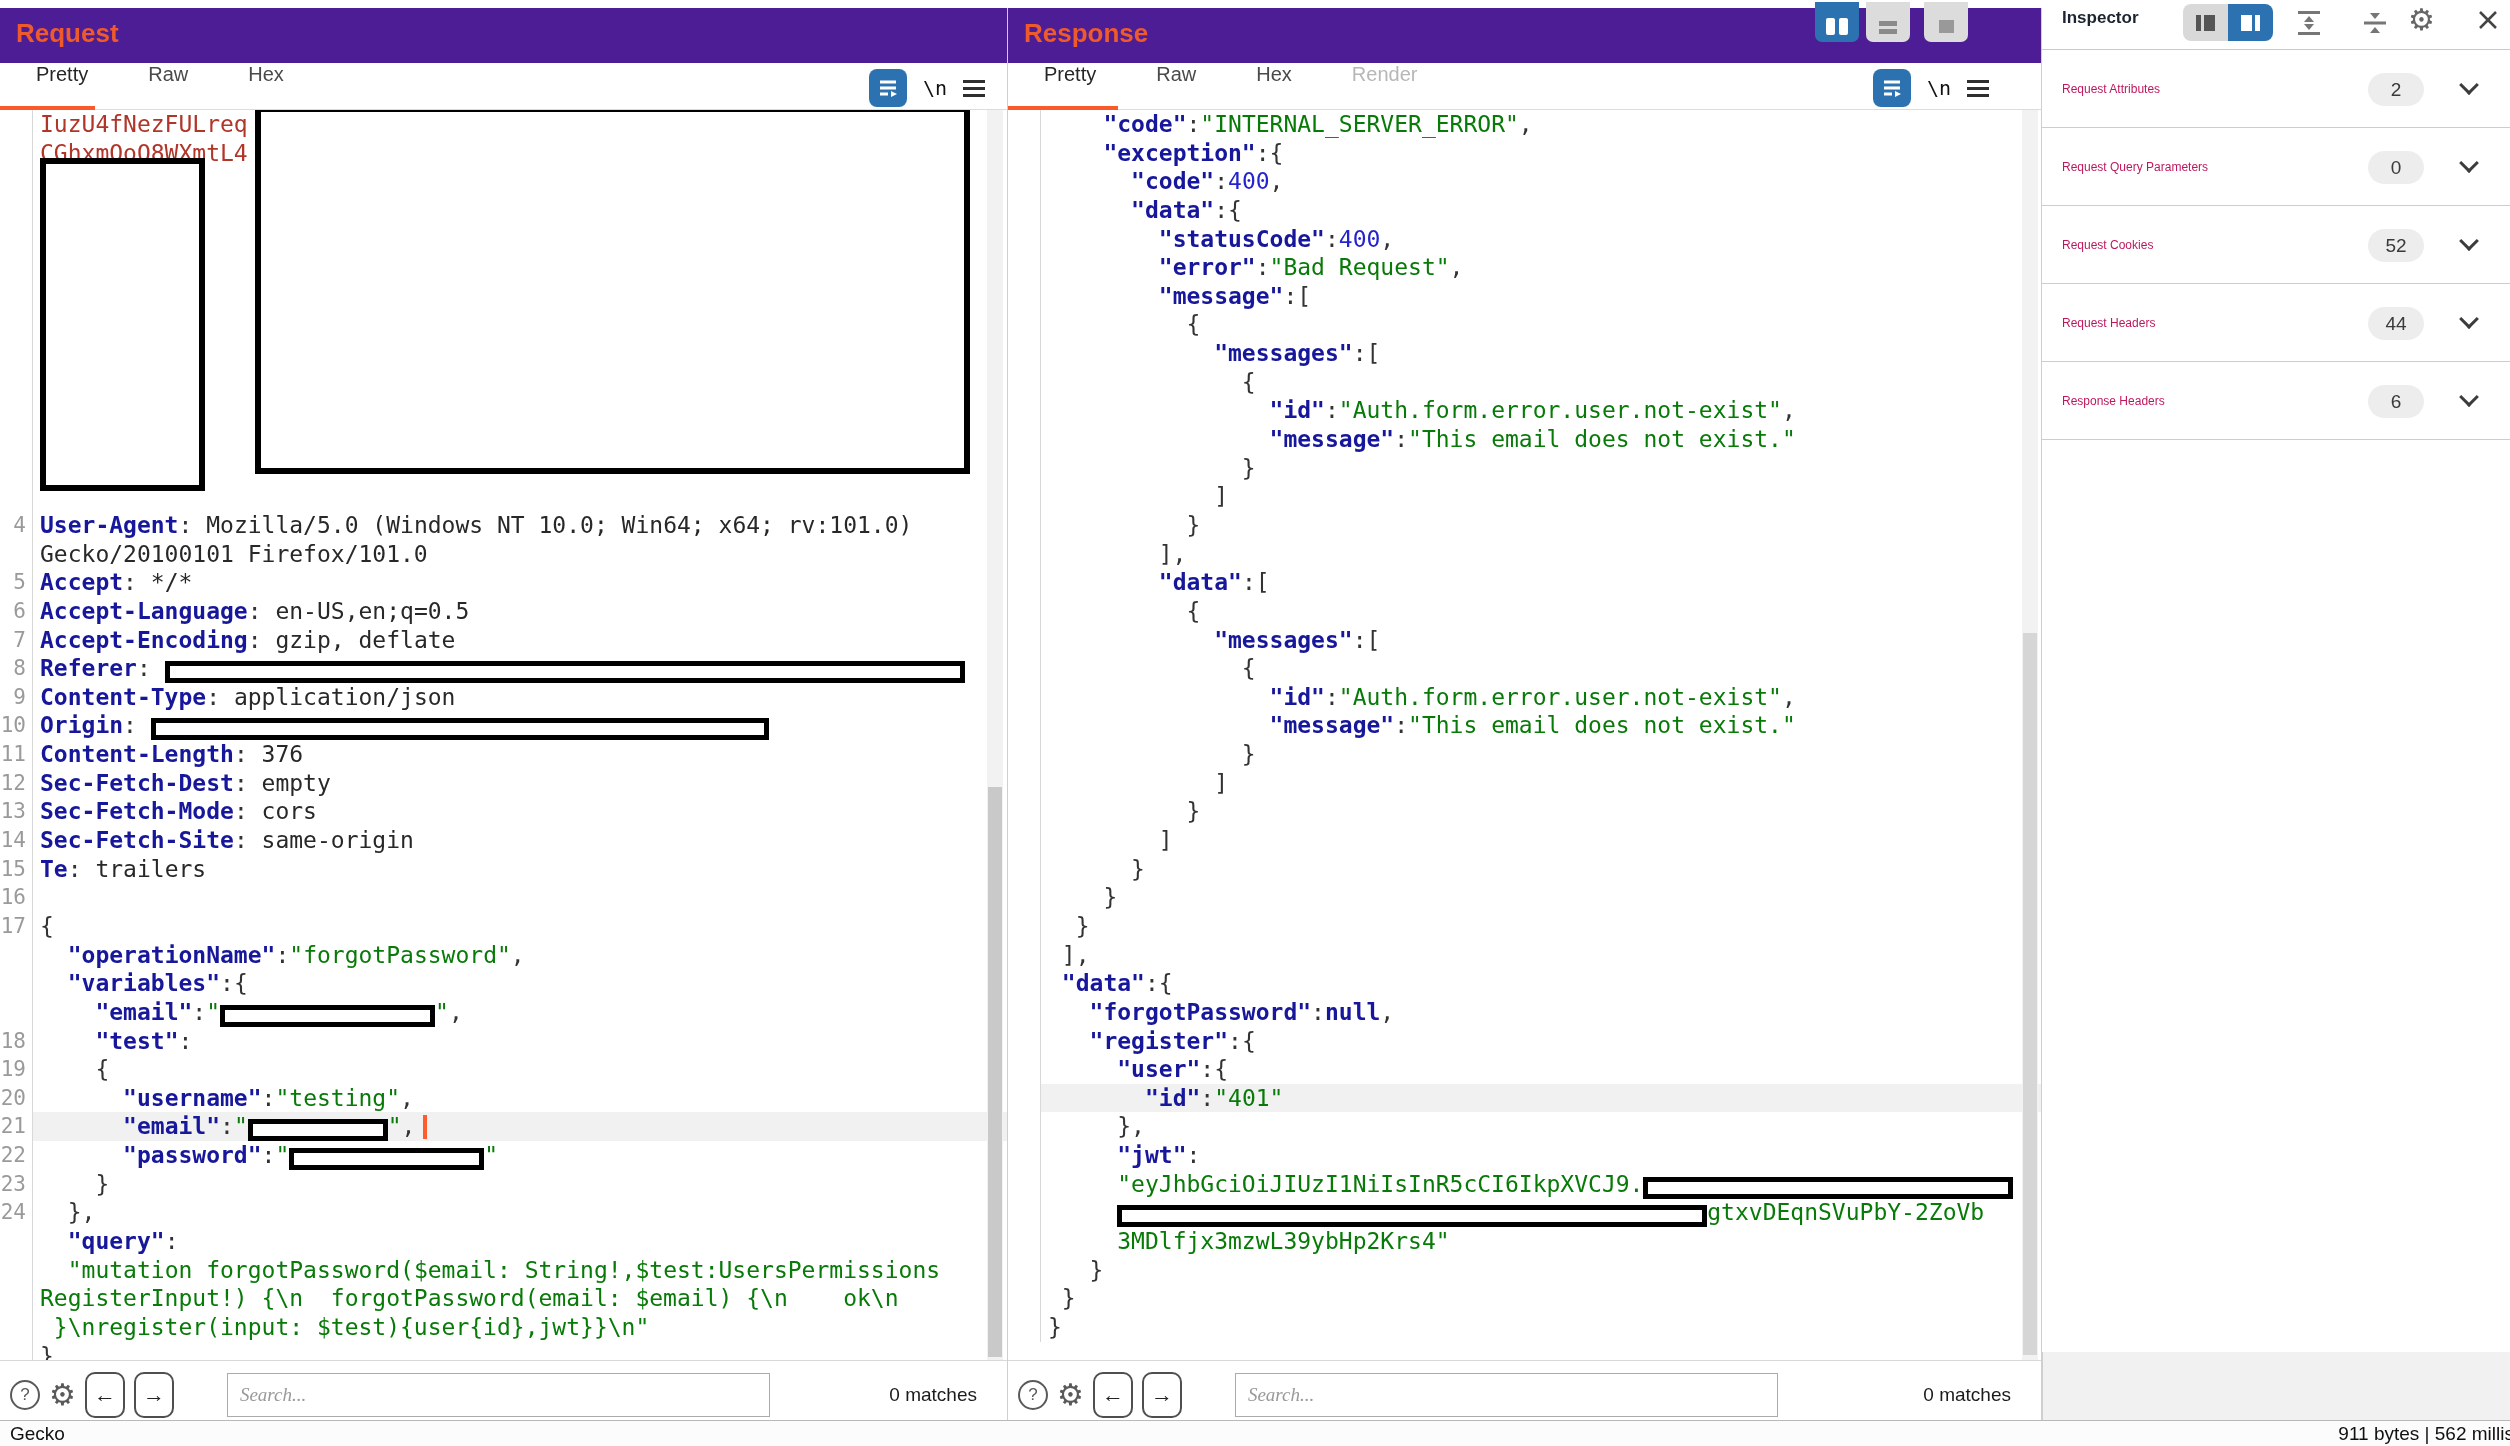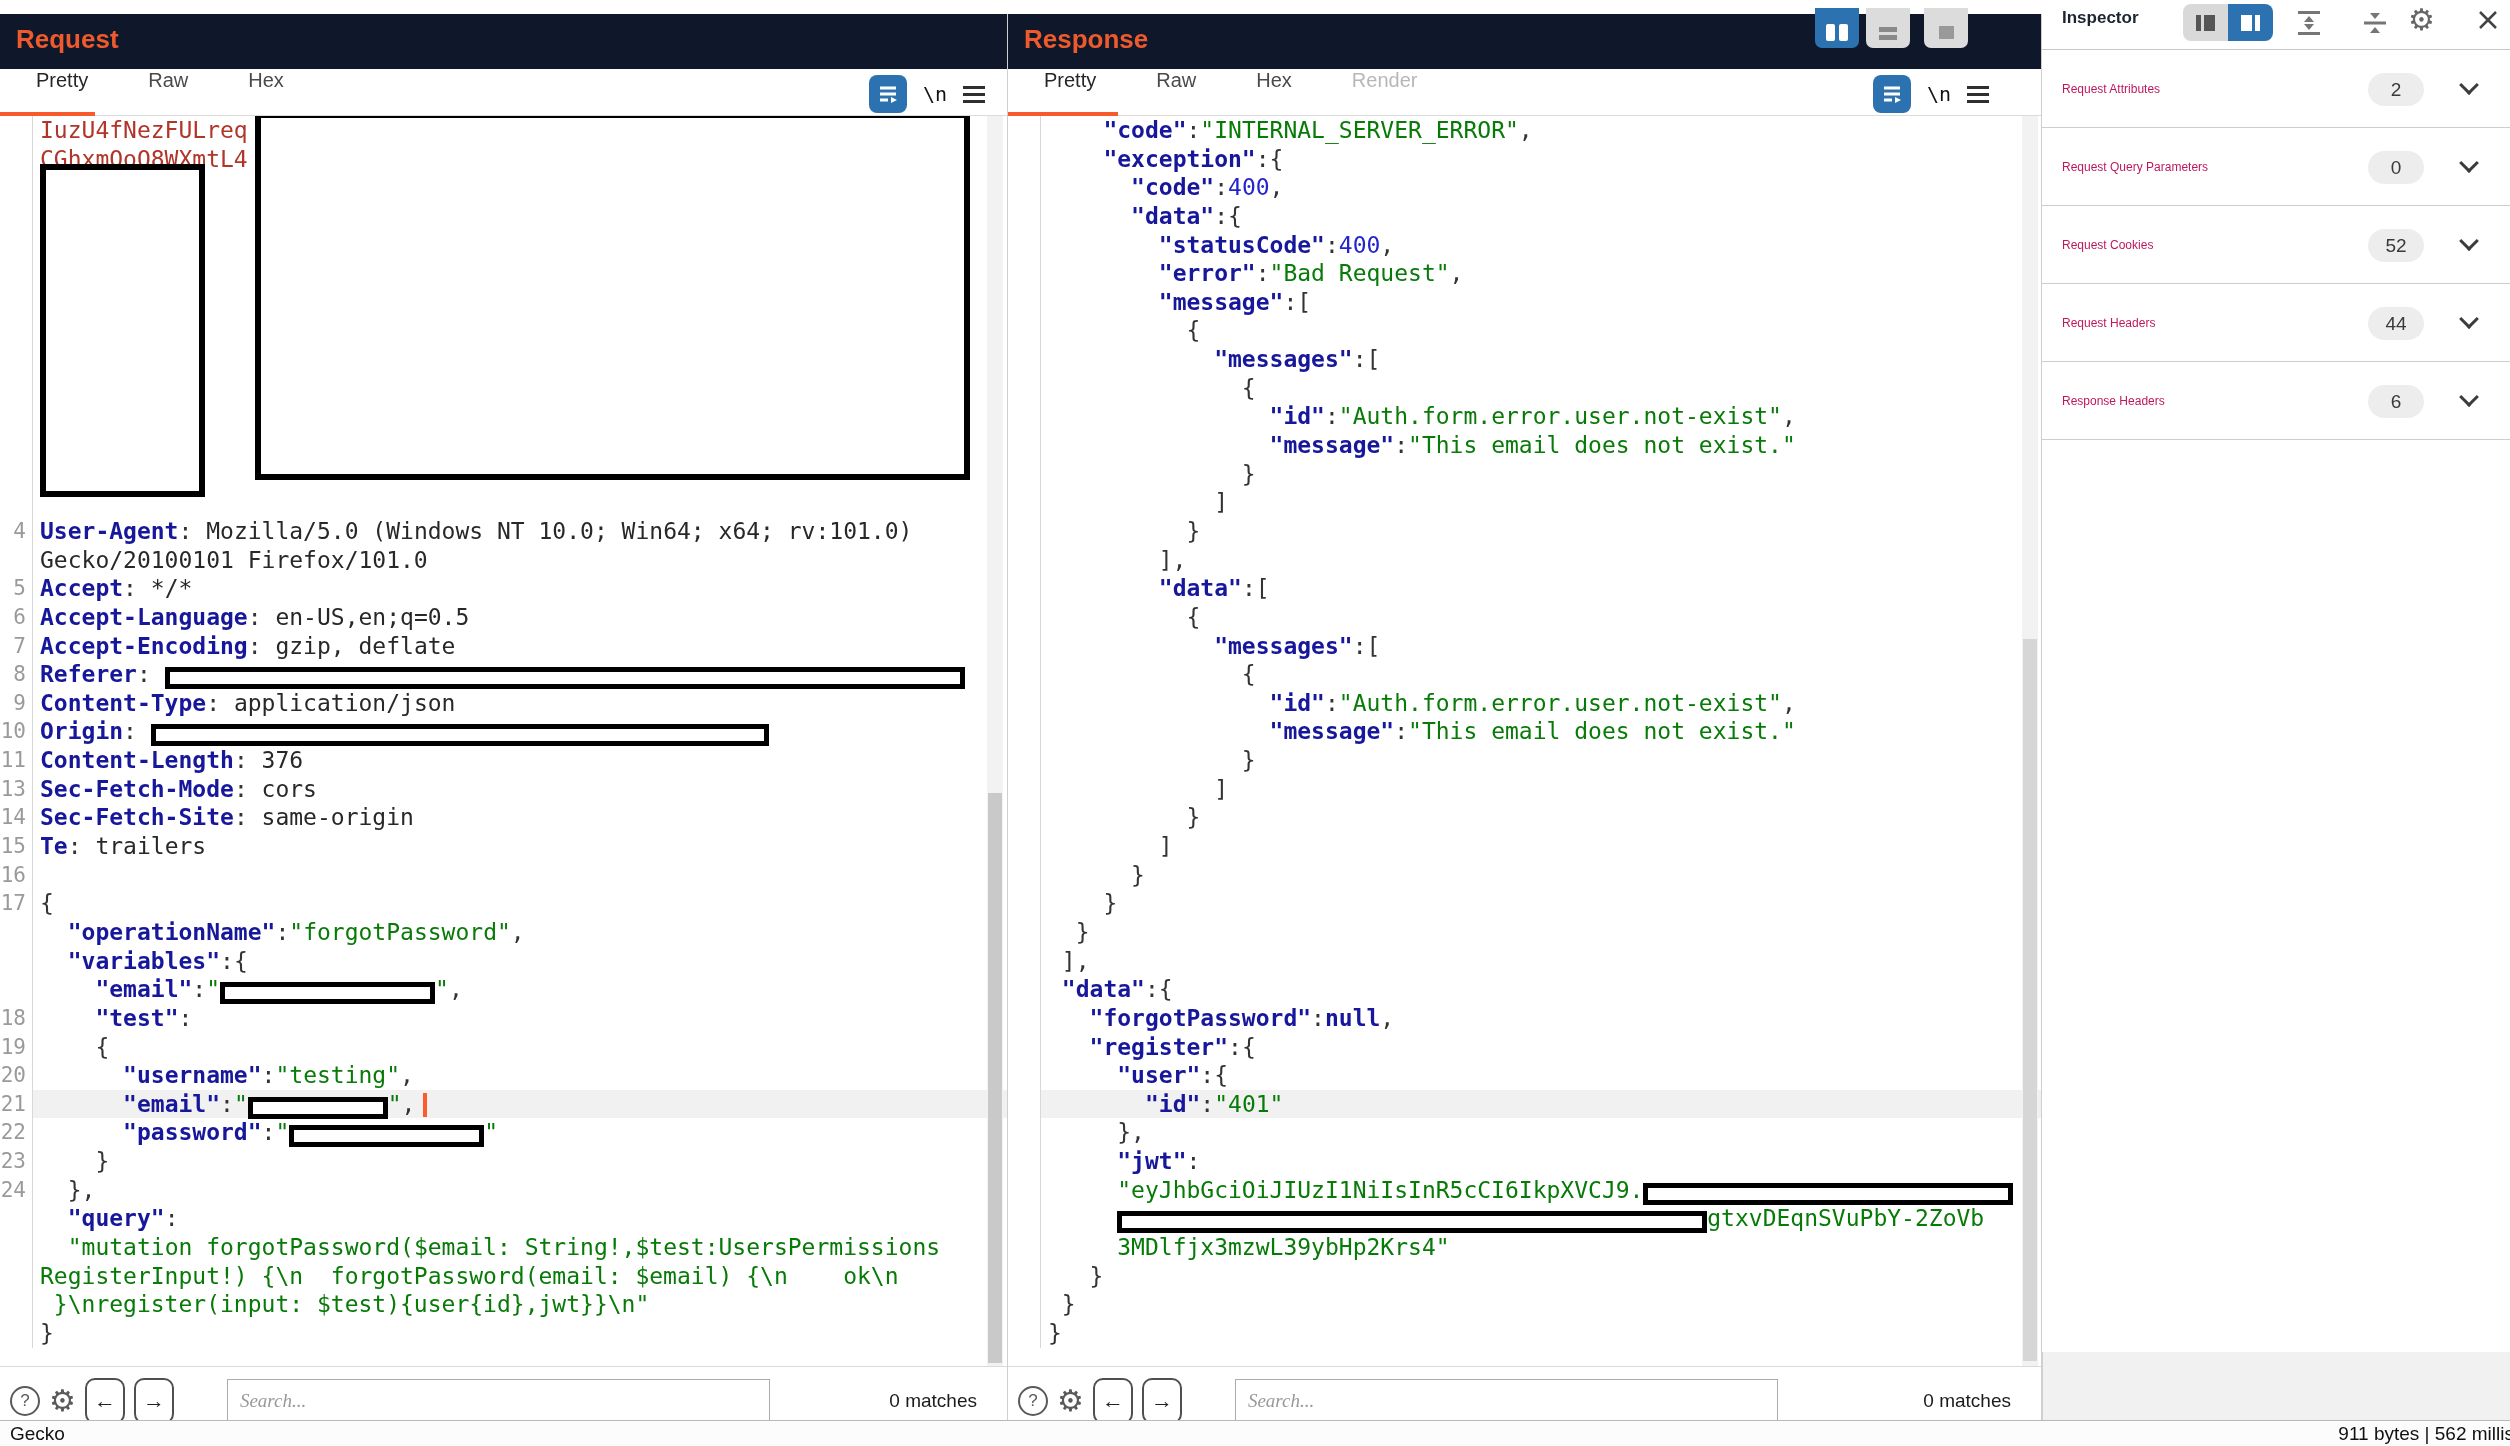--- a/index.html
+++ b/index.html
@@ -1,21 +1,21 @@
 <!DOCTYPE html>
 <html><head>
 <meta charset="utf-8">
 <style>
   * { margin:0; padding:0; box-sizing:border-box; }
   html,body { width:2510px; height:1446px; overflow:hidden; background:#fff;
     font-family:"Liberation Sans", sans-serif; }
   .app { position:relative; width:2510px; height:1446px; }
 
   
-  .panel { position:absolute; top:14px; height:1420px; background:#0f172a; }
+  .panel { position:absolute; top:8px; height:1420px; background:#4c1d95; }
   .req  { left:0; width:1007px; }
   .resp { left:1007px; width:1035px; border-left:1px solid #cfcfcf; border-right:1px solid #cfcfcf; }
   .insp { position:absolute; top:0; left:2042px; width:468px; height:1420px; background:#fff; }
 
   .p-title { position:absolute; top:10px; left:16px; font-size:26px; font-weight:bold; color:#ee5a2b; }
 
   .tabbar { position:absolute; top:55px; left:0; right:0; height:47px; border-bottom:1px solid #dcdcdc; background:#fff; }
   .tabs { position:absolute; left:36px; top:0; height:100%; display:flex; gap:60px; align-items:flex-start; }
   .tab { font-size:20px; color:#4a4a4a; white-space:nowrap; }
   .tab.sel { color:#262626; }
@@ -155,20 +155,21 @@
         <div class="crow"><span class="ln"></span><span class="ct"></span></div>
         <div class="crow"><span class="ln">4</span><span class="ct"><span class="c-h">User-Agent</span><span class="c-p">: </span><span class="c-v">Mozilla/5.0 (Windows NT 10.0; Win64; x64; rv:101.0)</span></span></div>
         <div class="crow"><span class="ln"></span><span class="ct"><span class="c-v">Gecko/20100101 Firefox/101.0</span></span></div>
         <div class="crow"><span class="ln">5</span><span class="ct"><span class="c-h">Accept</span><span class="c-p">: </span><span class="c-v">*/*</span></span></div>
         <div class="crow"><span class="ln">6</span><span class="ct"><span class="c-h">Accept-Language</span><span class="c-p">: </span><span class="c-v">en-US,en;q=0.5</span></span></div>
         <div class="crow"><span class="ln">7</span><span class="ct"><span class="c-h">Accept-Encoding</span><span class="c-p">: </span><span class="c-v">gzip, deflate</span></span></div>
         <div class="crow"><span class="ln">8</span><span class="ct"><span class="c-h">Referer</span><span class="c-p">: </span><span class="redact" style="width: 800px;"></span></span></div>
         <div class="crow"><span class="ln">9</span><span class="ct"><span class="c-h">Content-Type</span><span class="c-p">: </span><span class="c-v">application/json</span></span></div>
         <div class="crow"><span class="ln">10</span><span class="ct"><span class="c-h">Origin</span><span class="c-p">: </span><span class="redact" style="width: 618px;"></span></span></div>
         <div class="crow"><span class="ln">11</span><span class="ct"><span class="c-h">Content-Length</span><span class="c-p">: </span><span class="c-v">376</span></span></div>
+        <div class="crow"><span class="ln">12</span><span class="ct"><span class="c-h">Sec-Fetch-Dest</span><span class="c-p">: </span><span class="c-v">empty</span></span></div>
         <div class="crow"><span class="ln">13</span><span class="ct"><span class="c-h">Sec-Fetch-Mode</span><span class="c-p">: </span><span class="c-v">cors</span></span></div>
         <div class="crow"><span class="ln">14</span><span class="ct"><span class="c-h">Sec-Fetch-Site</span><span class="c-p">: </span><span class="c-v">same-origin</span></span></div>
         <div class="crow"><span class="ln">15</span><span class="ct"><span class="c-h">Te</span><span class="c-p">: </span><span class="c-v">trailers</span></span></div>
         <div class="crow"><span class="ln">16</span><span class="ct"></span></div>
         <div class="crow"><span class="ln">17</span><span class="ct"><span class="c-p">{</span></span></div>
         <div class="crow"><span class="ln"></span><span class="ct"><span class="c-p">  </span><span class="c-k">"operationName"</span><span class="c-p">:</span><span class="c-g">"forgotPassword"</span><span class="c-p">,</span></span></div>
         <div class="crow"><span class="ln"></span><span class="ct"><span class="c-p">  </span><span class="c-k">"variables"</span><span class="c-p">:{</span></span></div>
         <div class="crow"><span class="ln"></span><span class="ct"><span class="c-p">    </span><span class="c-k">"email"</span><span class="c-p">:</span><span class="c-g">"</span><span class="redact" style="width: 215px;"></span><span class="c-g">"</span><span class="c-p">,</span></span></div>
         <div class="crow"><span class="ln">18</span><span class="ct"><span class="c-p">    </span><span class="c-k">"test"</span><span class="c-p">:</span></span></div>
         <div class="crow"><span class="ln">19</span><span class="ct"><span class="c-p">    {</span></span></div>

